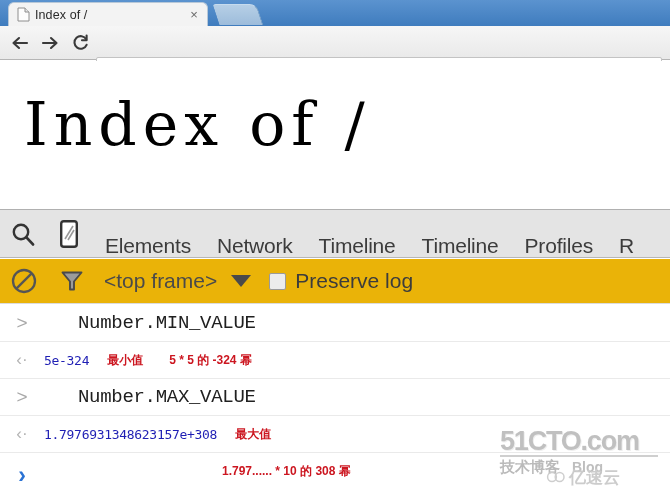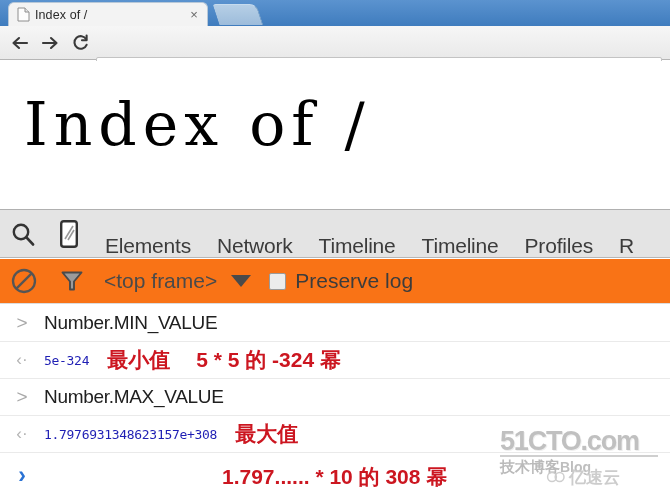--- a/index.html
+++ b/index.html
@@ -116,21 +116,21 @@
     display: flex; align-items: center;
     padding: 9px 13px;
     font-size: 21px; color: #3c3c3c;
     white-space: nowrap; cursor: pointer;
     letter-spacing: -.2px;
     margin-top: 24px;
   }
 
   .dt-filterbar {
     position: absolute; left: 0; top: 49px; width: 670px; height: 45px;
-    background: #f97316;
+    background: #eab308;
     border-bottom: 1px solid #dcdcdc;
     display: flex; align-items: center;
   }
   .fb-icon {
     flex: 0 0 auto; width: 48px; height: 44px;
     display: flex; align-items: center; justify-content: center;
     cursor: pointer;
   }
   .fb-frame-label {
     font-size: 21px; color: #4a4a4a; margin-left: 8px; white-space: nowrap;
@@ -171,52 +171,52 @@
     text-align: center;
     font-size: 19px; color: #a8a8a8;
     font-family: "Liberation Sans", sans-serif;
   }
   .gutter-glyph.out { color: #b4b4b4; font-size: 17px; }
   .gutter-glyph.prompt-arrow {
     color: #2a72d4; font-size: 23px; font-weight: bold;
   }
   .expr-text {
     font-size: 19px; color: #202020;
-    font-family: Liberation Sans, sans-serif;
-    white-space: nowrap; letter-spacing: -.3px;
+    font-family: Liberation Mono, monospace;
+    white-space: nowrap; letter-spacing: -.3px; margin-left: 34px;
   }
   .value-text {
     font-size: 13px; color: #1f1fb4;
     font-family: "DejaVu Sans Mono", "Liberation Mono", monospace;
     white-space: nowrap; letter-spacing: -.3px;
   }
   .annot {
     font-family: "Liberation Sans", sans-serif;
-    font-size: 21px; font-weight: bold; color: #cc1620;
+    font-size: 12px; font-weight: bold; color: #cc1620;
     white-space: nowrap;
   }
   .annot-a { margin-left: 18px; }
   .annot-b { margin-left: 26px; }
   .annot-prompt { position: absolute; left: 222px; top: 10px; }
 
   
   .watermark {
     position: absolute; left: 500px; top: 428px;
     width: 166px; pointer-events: none;
     font-family: "Liberation Sans", sans-serif;
     opacity: .72;
   }
   .wm-51cto {
     font-size: 27px; font-weight: bold; color: #a9a9a9;
     letter-spacing: -1.2px; line-height: 26px;
     text-shadow: 1px 1px 0 #e8e8e8;
   }
   .wm-rule { width: 158px; height: 2px; background: #bdbdbd; margin: 1px 0 1px 0; }
   .wm-sub {
-    display: flex; align-items: baseline; 
+    display: flex; align-items: baseline; gap: 12px;
     font-size: 15px; color: #a0a0a0; font-weight: bold;
   }
   .wm-blog { font-size: 14px; color: #a6a6a6; }
   .wm-ysy {
     position: absolute; left: 46px; top: 38px;
     display: flex; align-items: center; gap: 3px;
     font-size: 17px; color: #b9b9b9; font-weight: bold;
   }
 </style>
 </head>

